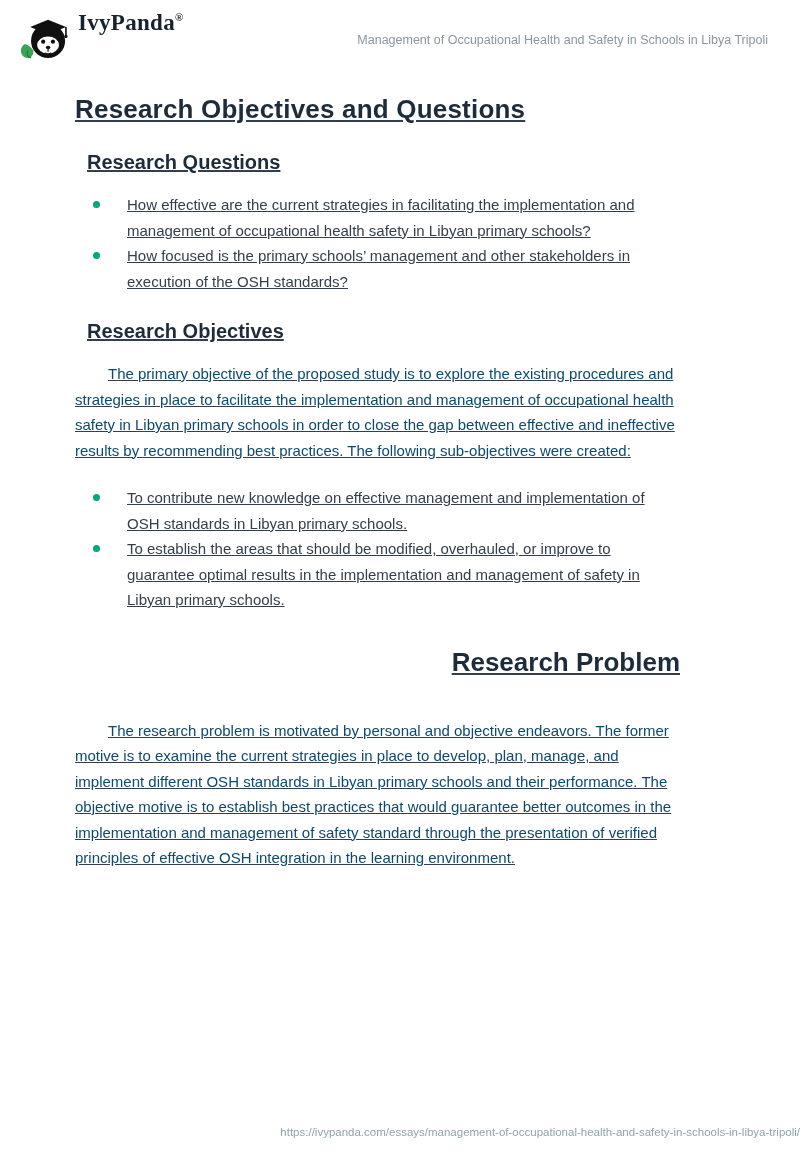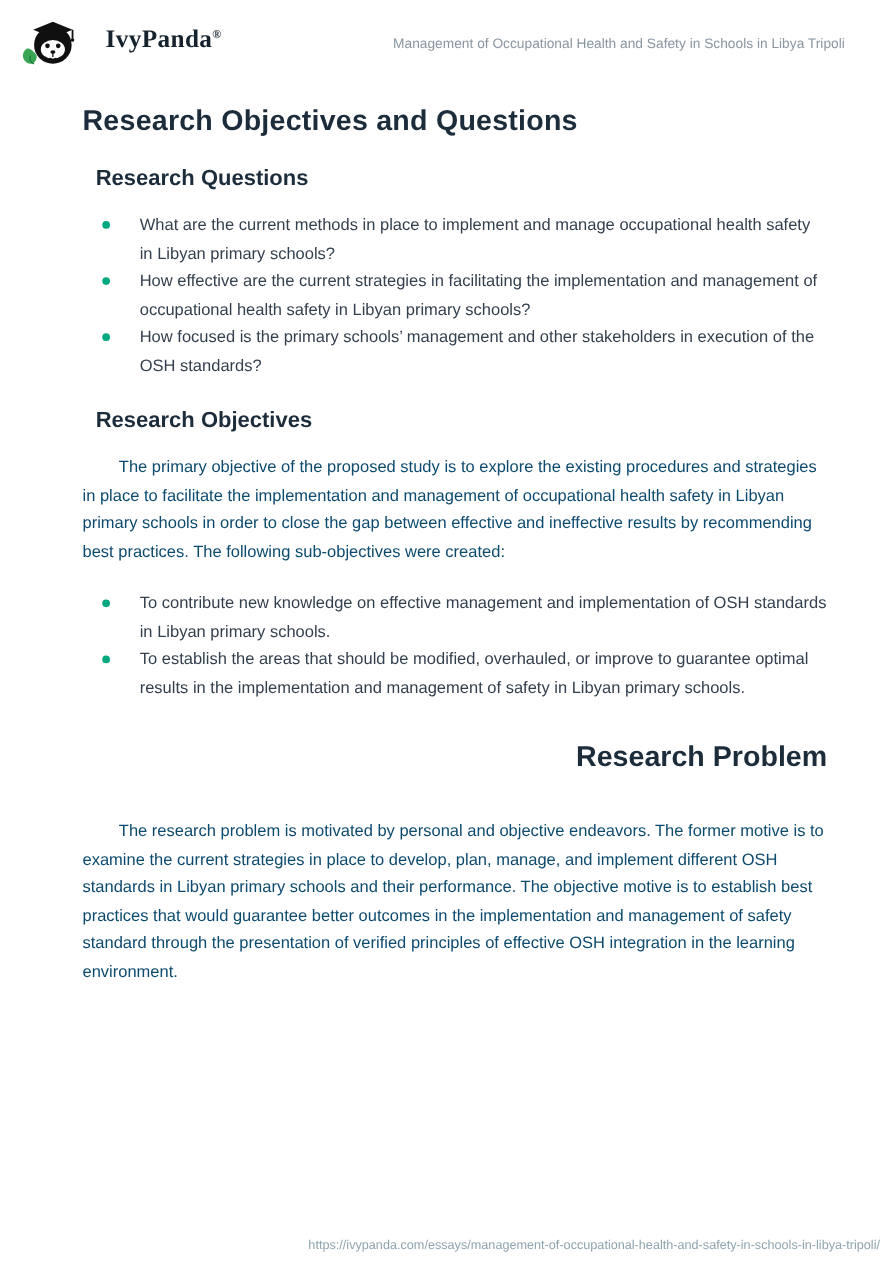--- a/index.html
+++ b/index.html
@@ -13,38 +13,38 @@
     overflow: hidden;
   }
 
   
   .header {
     display: flex;
     align-items: center;
     justify-content: space-between;
     padding: 10px 32px 4px 18px;
   }
-  .brand-wrap { display: flex; align-items: center; gap: 26px; cursor: pointer; }
+  .brand-wrap { display: flex; align-items: flex-start; gap: 8px; cursor: pointer; }
   .logo svg { width: 52px; height: 52px; display: block; }
   .brand {
     font-family: "Liberation Serif", serif;
     font-weight: bold;
     font-size: 23px;
     color: #16222e;
     letter-spacing: 0.3px;
   }
   .brand sup { font-size: 11px; vertical-align: super; }
   .doc-title {
     font-size: 12.5px;
     color: #8a96a1;
     padding-top: 8px;
   }
 
   
-  .content { padding: 0 48px 0 75px; }
+  .content { padding: 0 120px 0 75px; text-decoration: underline; }
 
   h1.page-title {
     margin-top: 28px;
     margin-bottom: 26px;
     font-size: 26px;
     font-weight: bold;
     color: #1d2c3b;
     letter-spacing: 0.2px;
   }
   h2.section-heading {
@@ -138,24 +138,20 @@
 
 <div class="content">
 
   <h1 class="page-title">Research Objectives and Questions</h1>
 
   <h2 class="section-heading">Research Questions</h2>
 
   <ul class="bullet-list">
     <li>
       <span class="bullet-dot"></span>
-      <span>What are the current methods in place to implement and manage occupational health safety in Libyan primary schools?</span>
-    </li>
-    <li>
-      <span class="bullet-dot"></span>
       <span>How effective are the current strategies in facilitating the implementation and management of occupational health safety in Libyan primary schools?</span>
     </li>
     <li>
       <span class="bullet-dot"></span>
       <span>How focused is the primary schools’ management and other stakeholders in execution of the OSH standards?</span>
     </li>
   </ul>
 
   <h2 class="section-heading">Research Objectives</h2>
 

